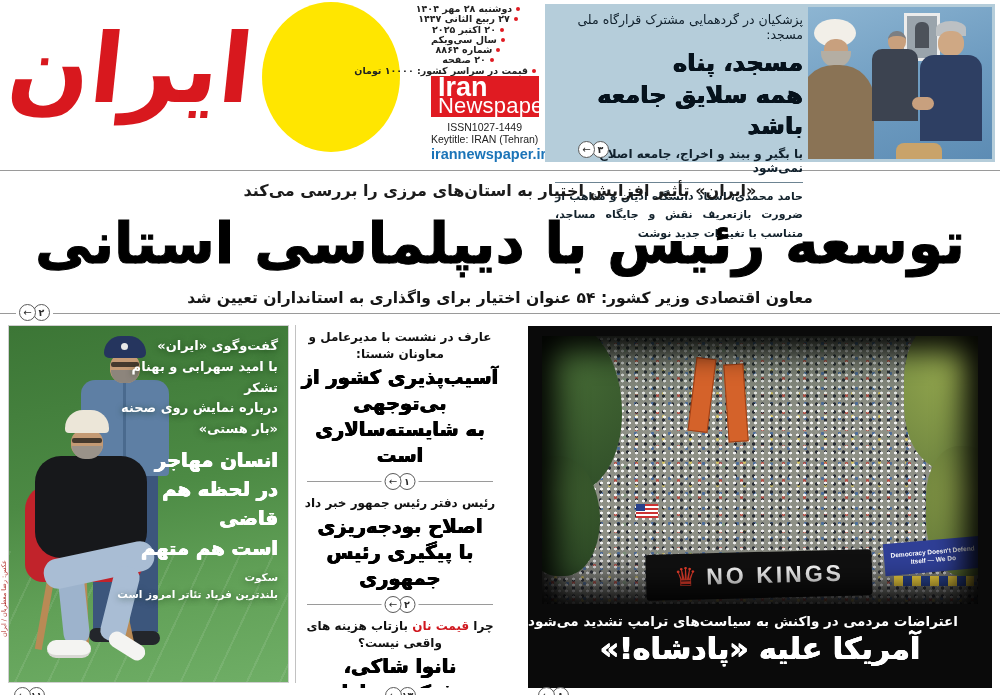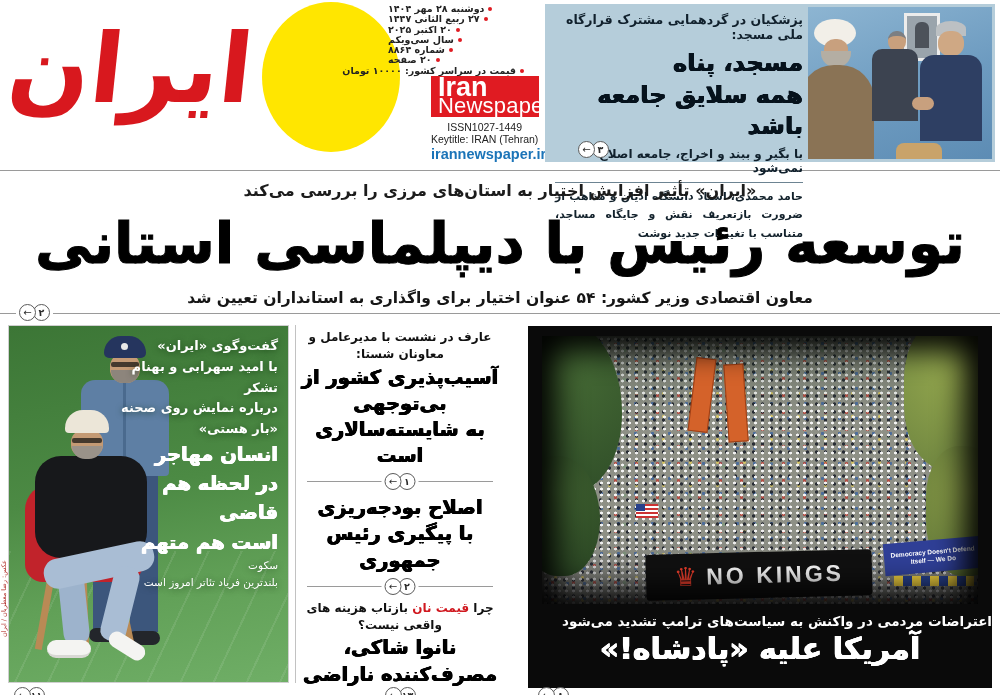--- a/index.html
+++ b/index.html
@@ -7,38 +7,38 @@
   .page{position:relative;width:1000px;height:695px;margin:0 auto;background:#fff;overflow:hidden;
         font-family:"DejaVu Sans",sans-serif;direction:rtl;color:#111}
   .abs{position:absolute}
   .fat{text-shadow:.5px 0 currentColor,-.5px 0 currentColor,0 .4px currentColor}
   .plines{white-space:pre-line}
 
   
   .logo-circle{left:262px;top:2px;width:138px;height:150px;border-radius:50%;background:#ffe600}
   .logo-text{left:2px;top:-10px;width:256px;height:168px;line-height:158px;text-align:center;
              font-size:96px;font-weight:bold;color:#d8181e;transform:skewX(-6deg);white-space:nowrap}
-  .mh-info{left:388px;top:4px;width:136px;list-style:none;text-align:left}
+  .mh-info{left:400px;top:4px;width:136px;list-style:none;text-align:center}
   .mh-info li{font-size:9.5px;font-weight:bold;line-height:10.3px;color:#222;white-space:nowrap}
   .mh-info li::before{content:'';display:inline-block;width:4px;height:4px;border-radius:50%;
              background:#e01b22;margin-left:4px;vertical-align:1px}
   .brand-box{left:431px;top:76px;width:108px;height:41px;background:#e01b22;color:#fff;direction:ltr;
              padding:2px 7px;font-family:"Liberation Sans",sans-serif}
   .brand-box .b1{font-size:27px;font-weight:bold;line-height:19px}
   .brand-box .b2{font-size:22px;line-height:17px;letter-spacing:.2px}
   .issn-block{left:431px;top:121px;direction:ltr;text-align:center;font-family:"Liberation Sans",sans-serif;
              font-size:10.5px;line-height:12px;color:#222}
   .website{left:431px;top:146px;direction:ltr;text-align:left;font-family:"Liberation Sans",sans-serif;
              font-size:14.5px;font-weight:bold;color:#1b74b8}
   .hline{left:0;top:170px;width:1000px;height:1px;background:#9a9a9a}
 
   
   .mqbox{left:545px;top:4px;width:450px;height:158px;background:#b5cdda}
   .mq-text{left:10px;top:8px;width:248px;text-align:right}
-  .mq-kicker{font-size:12.5px;font-weight:bold;color:#10202c}
+  .mq-kicker{font-size:12.5px;font-weight:normal;color:#10202c}
   .mq-head{font-size:24px;font-weight:bold;line-height:1.32;color:#06121c;margin-top:6px}
   .mq-sub{font-size:12px;font-weight:bold;color:#10202c;margin-top:4px}
   .mq-rule{width:100%;height:1px;background:#6d8492;margin-top:7px}
   .mq-note{font-size:11px;font-weight:bold;line-height:1.68;color:#13222c;margin-top:5px;text-align:justify}
   .mq-photo{left:263px;top:3px;width:184px;height:152px;overflow:hidden;
             background:linear-gradient(160deg,#8db5d2 0%,#6d9bc0 55%,#5d8cb4 100%)}
   .portrait{left:96px;top:6px;width:36px;height:48px;background:#9aa4ac;border:3px solid #ececec}
   .portrait i{position:absolute;left:8px;top:6px;width:14px;height:26px;background:#4c525a;border-radius:6px 6px 0 0}
   .turban{left:6px;top:12px;width:42px;height:28px;background:#f2efe8;border-radius:50%}
   .cl-face{left:16px;top:32px;width:24px;height:22px;background:#c8a07e;border-radius:45%}
@@ -95,22 +95,22 @@
   .se-face{left:62px;top:103px;width:32px;height:29px;background:#c49a74;border-radius:45%}
   .se-beard{left:63px;top:120px;width:30px;height:13px;background:#9a9289;border-radius:0 0 13px 13px}
   .se-glass{left:63px;top:112px;width:30px;height:5px;background:rgba(15,15,15,.7);border-radius:2px}
   .se-thigh{left:34px;top:224px;width:112px;height:30px;background:#a9bdd4;border-radius:14px;transform:rotate(-12deg)}
   .se-shin{left:98px;top:240px;width:26px;height:76px;background:#a9bdd4;border-radius:10px;transform:rotate(14deg)}
   .se-leg{left:52px;top:248px;width:26px;height:70px;background:#9db3cc;border-radius:10px;transform:rotate(-6deg)}
   .se-shoe1{left:38px;top:314px;width:44px;height:18px;background:#f4f4f2;border-radius:10px;border-bottom:3px solid #d8d8d4}
   .se-shoe2{left:98px;top:312px;width:40px;height:16px;background:#f4f4f2;border-radius:10px;transform:rotate(32deg)}
   .ttext{right:10px;top:10px;width:162px;text-align:right;color:#fff;text-shadow:0 1px 6px rgba(0,40,0,.55)}
   .t-kicker{font-size:13px;font-weight:bold;line-height:1.6}
-  .t-head{font-size:19.5px;font-weight:bold;line-height:1.5;}
-  .t-sub{font-size:10.5px;font-weight:normal;line-height:1.6;}
+  .t-head{font-size:19.5px;font-weight:bold;line-height:1.5;margin-top:6px}
+  .t-sub{font-size:10.5px;font-weight:bold;line-height:1.6;margin-top:6px}
   .pcredit{left:0;top:560px;height:126px;writing-mode:vertical-rl;transform:rotate(180deg);
            font-size:6.5px;color:#b3342f;letter-spacing:.5px}
 
   
   .mcol{left:291px;top:329px;width:218px;height:359px;overflow:hidden;text-align:center}
   .i-kicker{font-size:12px;font-weight:bold;line-height:1.45;color:#111}
   .i-head{font-size:19.5px;font-weight:bold;line-height:1.34;color:#000;margin-top:1px}
   .red{color:#d0181f}
   .idiv{position:relative;height:21px;margin:2px 16px 3px}
   .idiv::before{content:'';position:absolute;left:0;right:0;top:10px;height:1px;background:#9a9a9a}
@@ -143,21 +143,21 @@
   .usflag i{position:absolute;left:0;top:0;width:9px;height:7px;background:#27408b}
   .nokings{left:104px;top:216px;width:226px;height:46px;background:#101010;border-radius:4px;
       transform:rotate(-1.5deg);display:flex;align-items:center;justify-content:center;gap:9px;direction:ltr}
   .nk-crown{color:#e23b2a;font-size:26px;line-height:1}
   .nk-text{color:#f4f4f4;font-family:"Liberation Sans",sans-serif;font-weight:bold;font-size:23px;letter-spacing:3px}
   .demban{left:342px;top:204px;width:98px;height:32px;background:#2f3f96;transform:rotate(-5deg);
       color:#fff;font-family:"Liberation Sans",sans-serif;font-size:6.5px;font-weight:bold;line-height:1.3;
       display:flex;align-items:center;justify-content:center;text-align:center;padding:2px;direction:ltr}
   .stripban{left:352px;top:240px;width:80px;height:10px;
       background:repeating-linear-gradient(90deg,#e8c93d 0 9px,#27408b 9px 18px)}
-  .p-kicker{left:0;top:287px;width:100%;text-align:right;color:#fff;font-size:13.5px;font-weight:bold}
+  .p-kicker{left:0;top:287px;width:100%;text-align:left;color:#fff;font-size:13.5px;font-weight:bold}
   .p-head{left:0;top:305px;width:100%;text-align:center;color:#fff;font-size:30px;font-weight:bold}
 </style>
 </head>
 <body>
 
 <div class="page">
 
   <div class="abs logo-circle"></div>
   <div class="abs logo-text">ایران</div>
 
@@ -278,20 +278,21 @@
 به شایسته‌سالاری است</div>
       <div class="idiv">
         <span class="marker">
           <span class="mc arrow">←</span>
           <span class="mc num">۱</span>
         </span>
       </div>
     </div>
 
     <div>
+      <div class="i-kicker">رئیس دفتر رئیس جمهور خبر داد</div>
       <div class="i-head plines fat">اصلاح بودجه‌ریزی
 با پیگیری رئیس جمهوری</div>
       <div class="idiv">
         <span class="marker">
           <span class="mc arrow">←</span>
           <span class="mc num">۲</span>
         </span>
       </div>
     </div>
 

